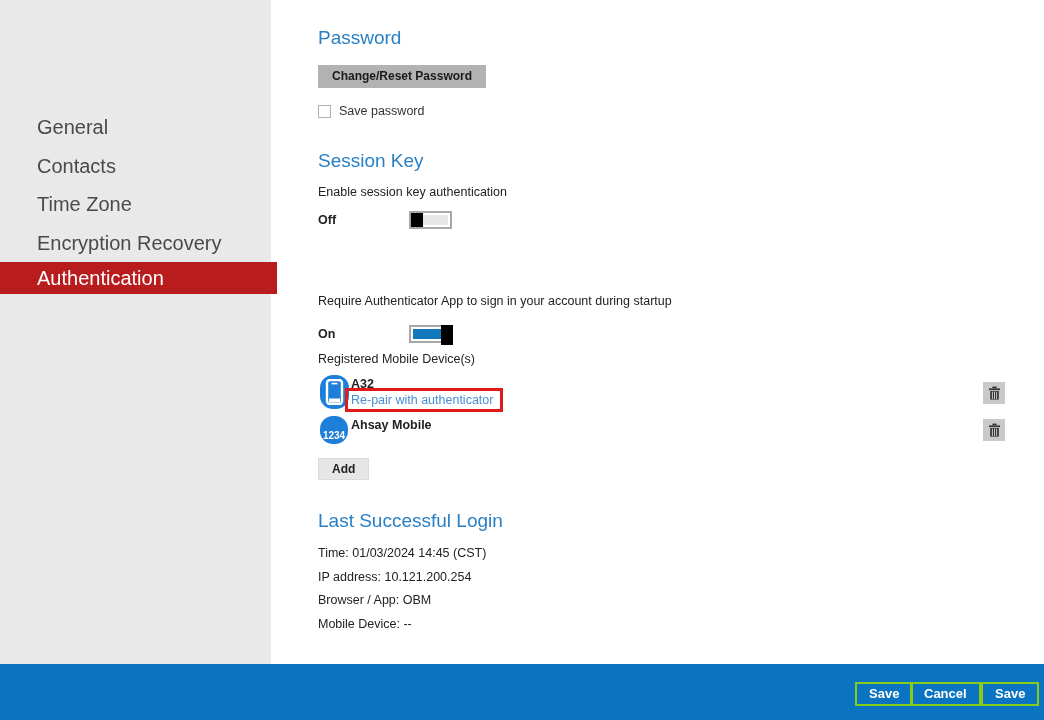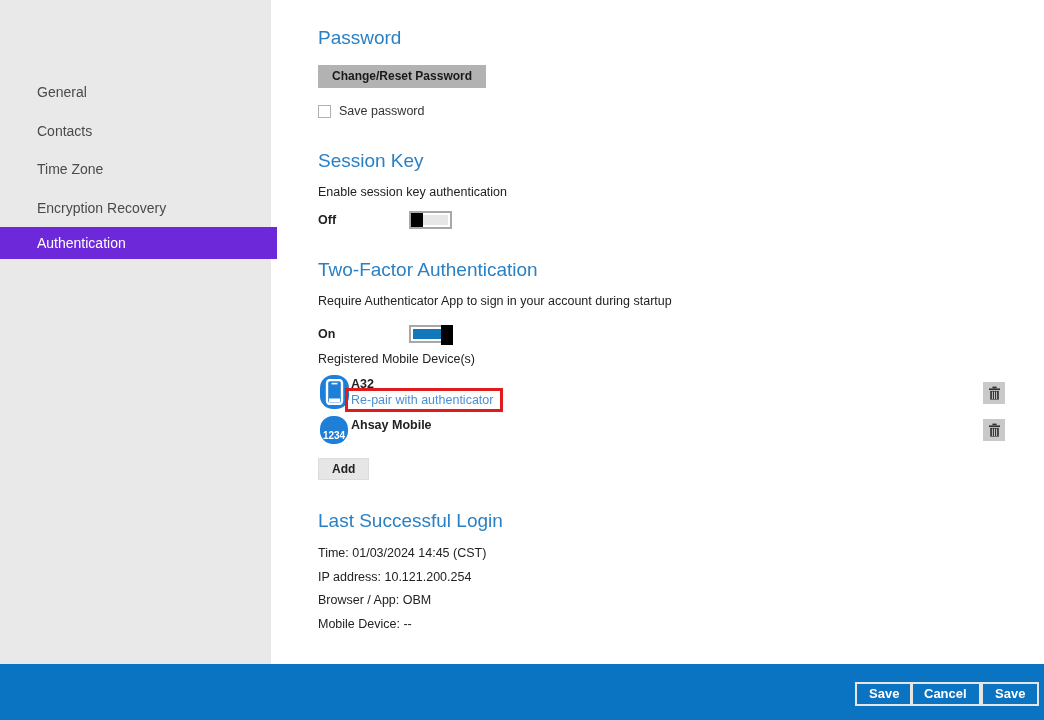--- a/index.html
+++ b/index.html
@@ -12,25 +12,25 @@
   .sidebar {
     position: absolute; left: 0; top: 0; width: 271px; height: 664px;
     background: #e9e9e9;
   }
   .sidebar-title {
     position: absolute; left: 37px; top: 8px;
     font-size: 33px; font-weight: 300; color: #2a80c4;
   }
   .nav-item {
     position: absolute; left: 0; width: 297px; height: 32px;
-    font-size: 14px; color: #4a4a4a; line-height: 32px;
-    padding-left: 37px; cursor: pointer;
+    font-size: 20px; color: #4a4a4a; line-height: 32px;
+    padding-left: 37px; cursor: pointer; margin-top: 35px;
   }
   .nav-item.selected {
-    background: #6d28d9; color: #ffffff;
+    background: #b91c1c; color: #ffffff;
   }
   
   .main { position: absolute; left: 277px; top: 0; width: 773px; height: 664px; background: #fff; }
   .section-heading {
     position: absolute; left: 41px;
     font-size: 19px; font-weight: 400; color: #2a80c4;
   }
   .body-text { position: absolute; left: 41px; font-size: 12.5px; color: #222; }
   .bold-label { position: absolute; left: 41px; font-size: 12.5px; font-weight: bold; color: #222; }
 
@@ -77,21 +77,21 @@
     background: #e6e6e6; border: 1px solid #dcdcdc; font-family: inherit;
     font-size: 12px; font-weight: bold; color: #222; cursor: pointer;
   }
 
   
   .footer {
     position: absolute; left: 0; top: 664px; width: 1044px; height: 56px; background: #0a74c2;
   }
   .footer-button {
     position: absolute; top: 18px; height: 24px;
-    background: transparent; border: 2px solid #e5e5e5; color: #ffffff;
+    background: transparent; border: 2px solid #84cc16; color: #ffffff;
     font-family: inherit; font-size: 13px; font-weight: bold; cursor: pointer;
     padding: 0 12px; line-height: 20px;
   }
 </style>
 </head>
 <body>
 
 <div class="sidebar">
   <div class="nav-item" style="top:76px">General</div>
   <div class="nav-item" style="top:153px">Time Zone</div>
@@ -110,21 +110,20 @@
   </div>
 
   <div class="section-heading" style="top:150px">Session Key</div>
   <div class="body-text" style="top:185px">Enable session key authentication</div>
   <div class="bold-label" style="top:213px">Off</div>
   <div class="toggle off" style="top:211px">
     <span class="track"></span>
     <span class="knob"></span>
   </div>
 
-  <div class="section-heading" style="top:259px">Two-Factor Authentication</div>
   <div class="body-text" style="top:294px">Require Authenticator App to sign in your account during startup</div>
   <div class="bold-label" style="top:327px">On</div>
   <div class="toggle on" style="top:325px">
     <span class="track"></span>
     <span class="knob"></span>
   </div>
   <div class="body-text" style="top:352px">Registered Mobile Device(s)</div>
 
   <div class="device-icon" style="top:375px; width:29px; height:34px;">
     <svg width="19" height="26" viewBox="0 0 19 26" style="margin-bottom:4px">

